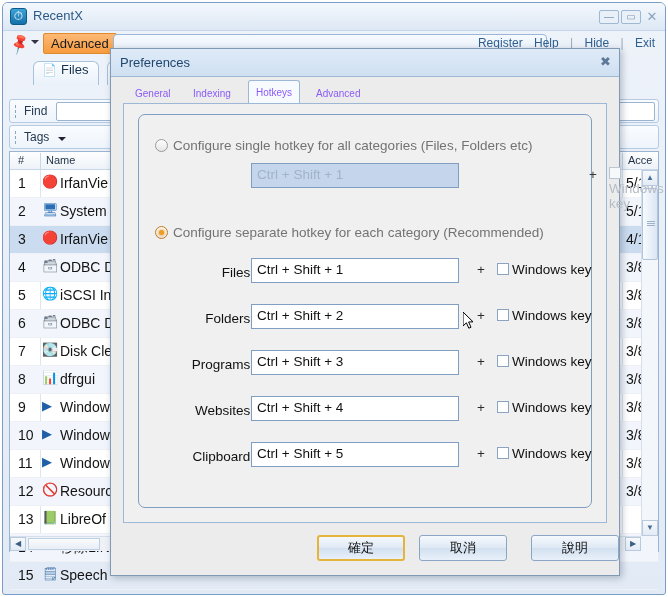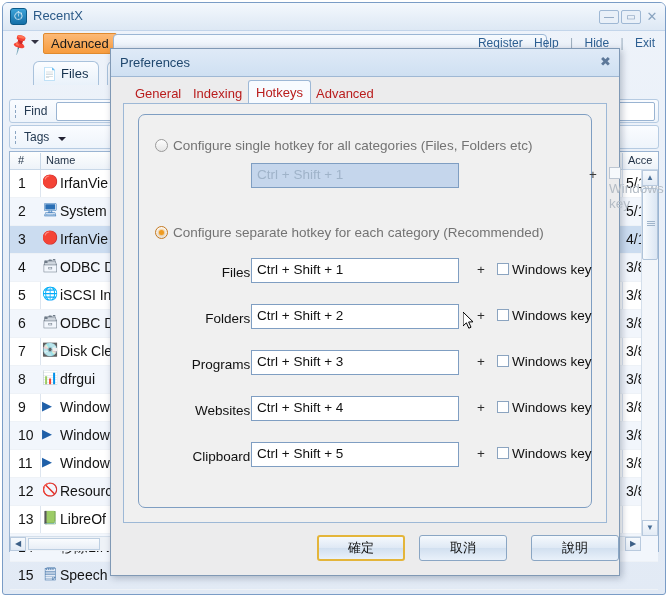--- a/index.html
+++ b/index.html
@@ -97,21 +97,21 @@
     position: absolute; left: 6px; top: 56px;
     height: 26px; right: 6px;
   }
   .apptab {
     position: absolute; top: 2px; height: 24px;
     padding: 0 10px 0 8px;
     background: linear-gradient(180deg,#fbfdff,#e9f1fa);
     border: 1px solid #a9c2dc;
     border-bottom: none;
     border-radius: 6px 6px 0 0;
-    font-size: 13px; color: #16324f; line-height: 23px;
+    font-size: 13px; color: #16324f; line-height: 16px;
   }
   .apptab .ticon { margin-right: 4px; font-size: 12px; }
   #tab-files { left: 24px; }
   #tab-folders { left: 98px; }
 
   
   #find-row {
     position: absolute; left: 6px; top: 96px; right: 6px; height: 24px;
     background: linear-gradient(180deg,#fafcff,#eef4fb);
     border: 1px solid #b6cbe2;
@@ -268,21 +268,21 @@
     position: absolute; right: 8px; top: 5px;
     font-size: 13px; color: #5d7899;
   }
   
   #prefs-tabstrip {
     position: absolute; left: 12px; top: 31px; right: 12px; height: 24px;
   }
   .ptab {
     position: absolute; top: 3px; height: 21px;
     padding: 0 7px;
-    font-size: 13px; color: #b91c1c; line-height: 20px;
+    font-size: 10px; color: #8b5cf6; line-height: 20px;
     border: 1px solid transparent;
   }
   .ptab.active {
     top: 0; height: 25px; line-height: 23px;
     background: #f7fbff;
     border: 1px solid #9db8d6;
     border-bottom-color: #f7fbff;
     border-radius: 3px 3px 0 0;
   }
   #ptab-general { left: 4px; }

